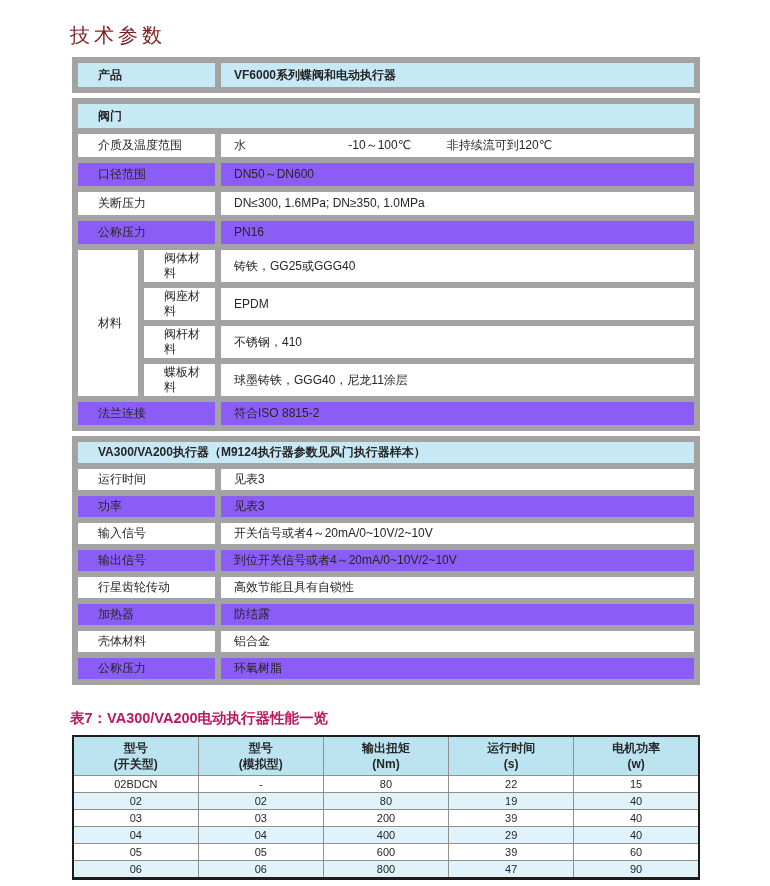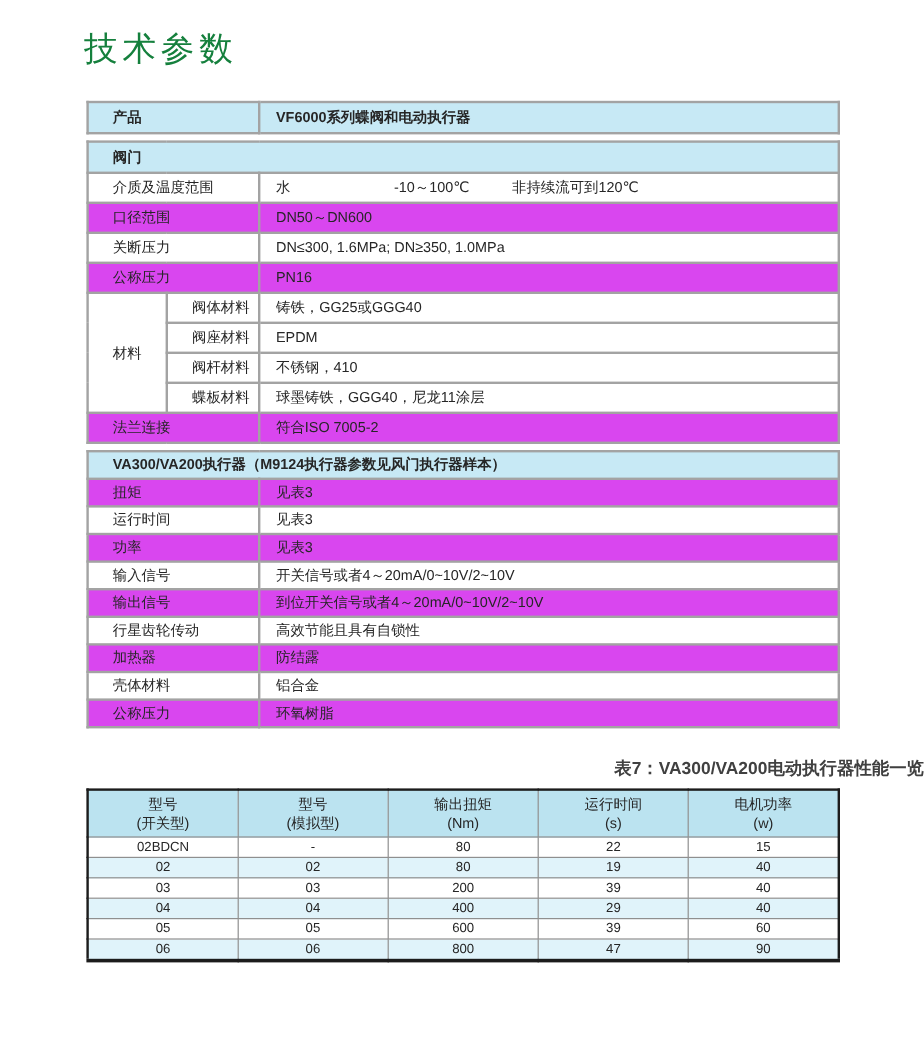--- a/index.html
+++ b/index.html
@@ -7,78 +7,77 @@
     width: 770px; height: 886px;
     background: #ffffff;
     overflow: hidden;
     font-family: "Liberation Sans", "DejaVu Sans", sans-serif;
     color: #262626;
     -webkit-font-smoothing: antialiased;
   }
   .page { padding: 22px 0 0 70px; }
 
   h1.page-title {
-    font-size: 28px;
+    font-size: 20px;
     font-weight: 400;
-    color: #15803d;
+    color: #7f1d1d;
     letter-spacing: 4px;
-    margin: 0 0 24px 0;
+    margin: 0 0 8px 0;
   }
 
   
   table.spec {
     width: 628px;
     border-collapse: collapse;
     border: 2px solid #1c1c1c;
     table-layout: fixed;
     font-size: 12px;
     margin: 0 0 5px 2px;
   }
   table.spec td {
-    border: 2px solid #a3a3a3;
+    border: 6px solid #a3a3a3;
     height: 21px;
     vertical-align: middle;
     padding: 1px 4px 1px 20px;
     line-height: 1.25;
   }
   table.spec td.val { padding-left: 13px; }
   tr.hdr td {
     background: #c7e9f5;
     font-weight: bold;
     height: 22px;
   }
-  tr.bg-blue td { background: #d946ef; }
+  tr.bg-blue td { background: #8b5cf6; }
   table.spec.actuator td { height: 19px; }
 
   .seg  { display: inline-block; }
   .seg1 { width: 95px; }
-  .seg2 { width: 95px; }
+  .seg2 { width: 95px; margin-left: 16px; }
 
   
   h2.t7-title {
     font-size: 14.5px;
     font-weight: bold;
-    color: #404040;
+    color: #be185d;
     margin: 24px 0 7px 0;
-    text-align: right;
   }
   table.t7 {
     width: 628px;
     border-collapse: collapse;
     border: 2px solid #1c1c1c;
     border-bottom-width: 3px;
     table-layout: fixed;
     text-align: center;
     margin-left: 2px;
   }
   table.t7 th {
     background: #bbe3f0;
     border: 1px solid #8f8f8f;
     font-size: 12px;
-    font-weight: normal;
+    font-weight: bold;
     height: 36px;
     padding: 1px 0;
     margin-left: 48px;
   }
   table.t7 th span { display: block; line-height: 1.35; }
   table.t7 td {
     border: 1px solid #8f8f8f;
     font-size: 11px;
     height: 16px;
     padding: 0;
@@ -147,40 +146,36 @@
     <tr>
       <td>阀杆材料</td>
       <td class="val">不锈钢，410</td>
     </tr>
     <tr>
       <td>蝶板材料</td>
       <td class="val">球墨铸铁，GGG40，尼龙11涂层</td>
     </tr>
     <tr class="bg-blue">
       <td colspan="2">法兰连接</td>
-      <td class="val">符合ISO 7005-2</td>
+      <td class="val">符合ISO 8815-2</td>
     </tr>
   </tbody>
     </table>
 
   <table class="spec actuator">
     <colgroup>
         <col style="width:143px">
         <col>
       </colgroup>
     <thead>
       <tr class="hdr">
         <td colspan="2">VA300/VA200执行器（M9124执行器参数见风门执行器样本）</td>
       </tr>
     </thead>
     <tbody>
-        <tr class="bg-blue">
-          <td>扭矩</td>
-          <td class="val">见表3</td>
-        </tr>
         <tr>
           <td>运行时间</td>
           <td class="val">见表3</td>
         </tr>
         <tr class="bg-blue">
           <td>功率</td>
           <td class="val">见表3</td>
         </tr>
         <tr>
           <td>输入信号</td>

